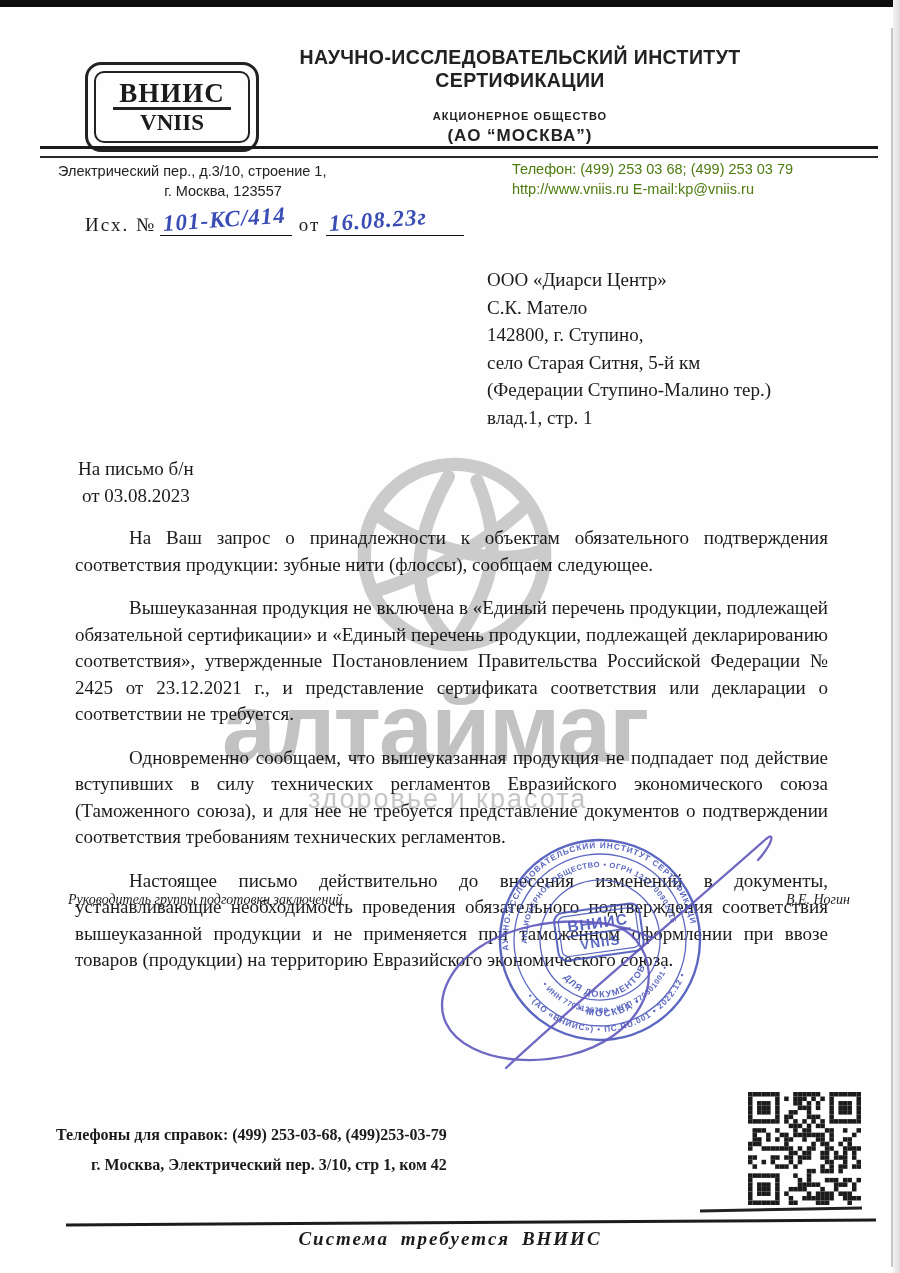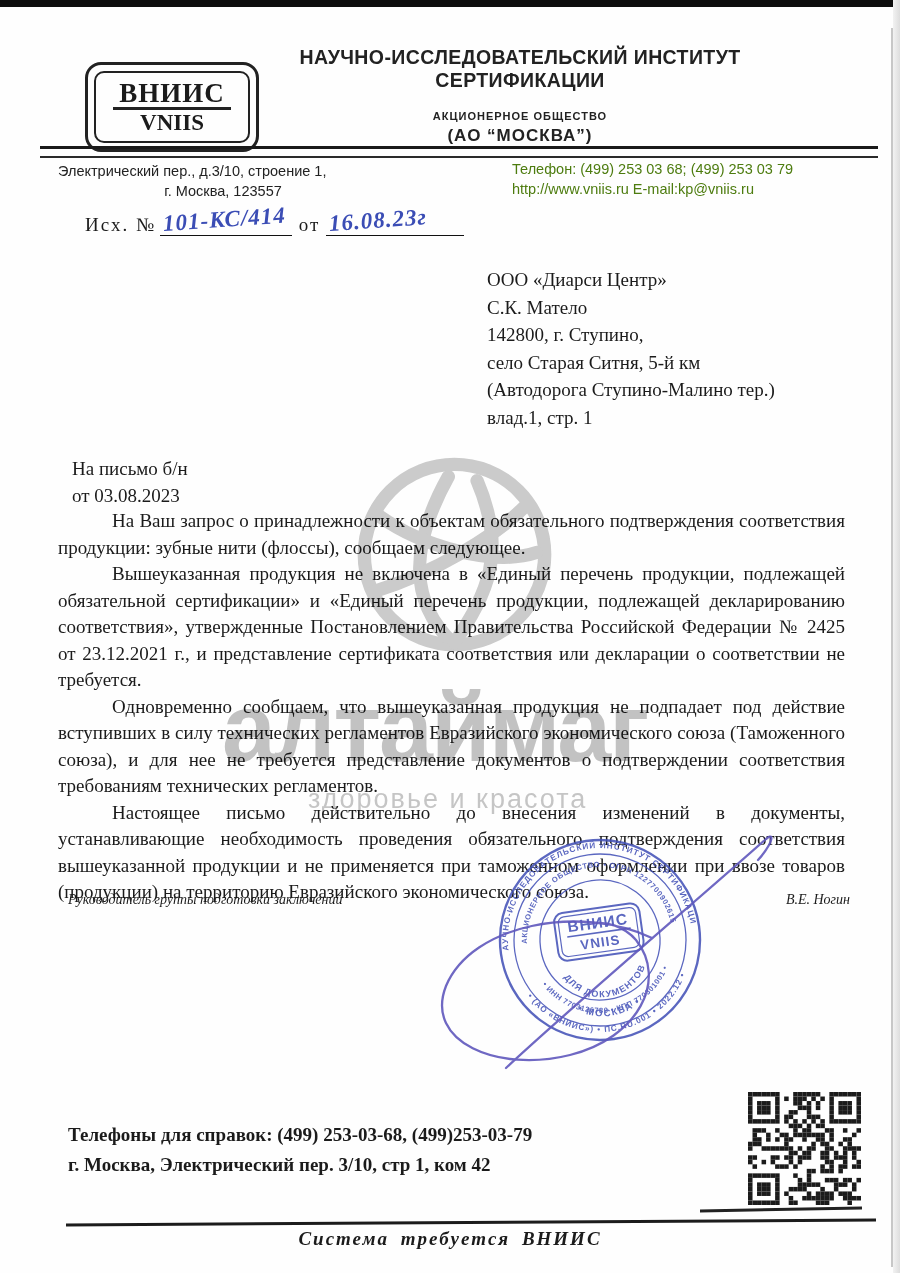--- a/index.html
+++ b/index.html
@@ -33,40 +33,40 @@
   .outgoing{position:absolute;left:85px;top:213px;font-size:19px;letter-spacing:2px;}
   .out-label{display:inline-block;}
   .blank{display:inline-block;border-bottom:1.6px solid #111;height:22px;vertical-align:bottom;position:relative;}
   .blank.b1{width:132px;margin-left:4px;}
   .blank.b2{width:138px;margin-left:6px;}
   .hand{position:absolute;left:4px;bottom:-2px;color:#3b4db5;font-style:italic;font-weight:bold;
         font-size:23px;letter-spacing:1px;white-space:nowrap;transform:rotate(-4deg);transform-origin:left bottom;}
   
   .recipient{position:absolute;left:487px;top:266px;font-size:19px;line-height:27.5px;}
   
-  .reference{position:absolute;left:72px;top:455px;font-size:19px;line-height:27px;}
+  .reference{position:absolute;left:78px;top:455px;font-size:19px;line-height:27px;text-align:center;}
   
   .bodytext{position:absolute;left:58px;top:508px;width:787px;font-size:19px;line-height:26.5px;
             text-align:justify;}
-  .bodytext p{margin:0;text-indent:54px;}
+  .bodytext p{margin:17px;text-indent:54px;}
   
   .signrow{position:absolute;left:68px;top:892px;width:782px;display:flex;justify-content:space-between;
            font-size:14px;font-style:italic;}
   
   .watermark{position:absolute;left:0;top:0;width:844px;height:1273px;pointer-events:none;
              mix-blend-mode:multiply;z-index:6;}
   .wm-brand{position:absolute;left:222px;top:672px;width:460px;font-family:"Liberation Sans", sans-serif;
             font-weight:bold;font-size:97px;letter-spacing:-2px;color:#b5b5b5;opacity:.8;}
   .wm-tag{position:absolute;left:308px;top:784px;font-family:"Liberation Sans", sans-serif;
           font-size:27px;letter-spacing:2px;color:#bdbdbd;opacity:.85;}
   .wm-globe{position:absolute;left:352px;top:452px;opacity:.8;}
   
   .stamp-svg{position:absolute;left:420px;top:816px;z-index:5;}
   
-  .footer{position:absolute;left:68px;top:1120px;font-size:19px;font-weight:bold;line-height:30px;}
+  .footer{position:absolute;left:56px;top:1120px;font-size:16px;font-weight:bold;line-height:30px;text-align:right;}
   .qr{position:absolute;left:748px;top:1092px;}
   .qr-line{position:absolute;left:700px;top:1208px;width:162px;height:3px;background:#222;transform:rotate(-1deg);}
   .bottom-rule{position:absolute;left:66px;top:1221px;width:810px;height:3px;background:#1c1c1c;transform:rotate(-0.35deg);}
   .quality{position:absolute;left:250px;top:1228px;width:400px;text-align:center;
            font-size:19px;font-weight:bold;font-style:italic;letter-spacing:2px;word-spacing:5px;}
 </style>
 </head>
 <body>
 
 <div class="page">
@@ -100,21 +100,21 @@
   <div class="outgoing">
     <span class="out-label">Исх. №</span><span class="blank b1"><span class="hand">101-КС/414</span></span>
     <span class="out-label">от</span><span class="blank b2"><span class="hand">16.08.23г</span></span>
   </div>
 
   <div class="recipient">
     <div>ООО «Диарси Центр»</div>
     <div>С.К. Матело</div>
     <div>142800, г. Ступино,</div>
     <div>село Старая Ситня, 5-й км</div>
-    <div>(Автодорога Ступино-Малино тер.)</div>
+    <div>(Федерации Ступино-Малино тер.)</div>
     <div>влад.1, стр. 1</div>
   </div>
 
   <div class="reference">
     <div>На письмо б/н</div>
     <div>от 03.08.2023</div>
   </div>
 
   <div class="bodytext">
     <p>На Ваш запрос о принадлежности к объектам обязательного подтверждения соответствия продукции: зубные нити (флоссы), сообщаем следующее.</p>

